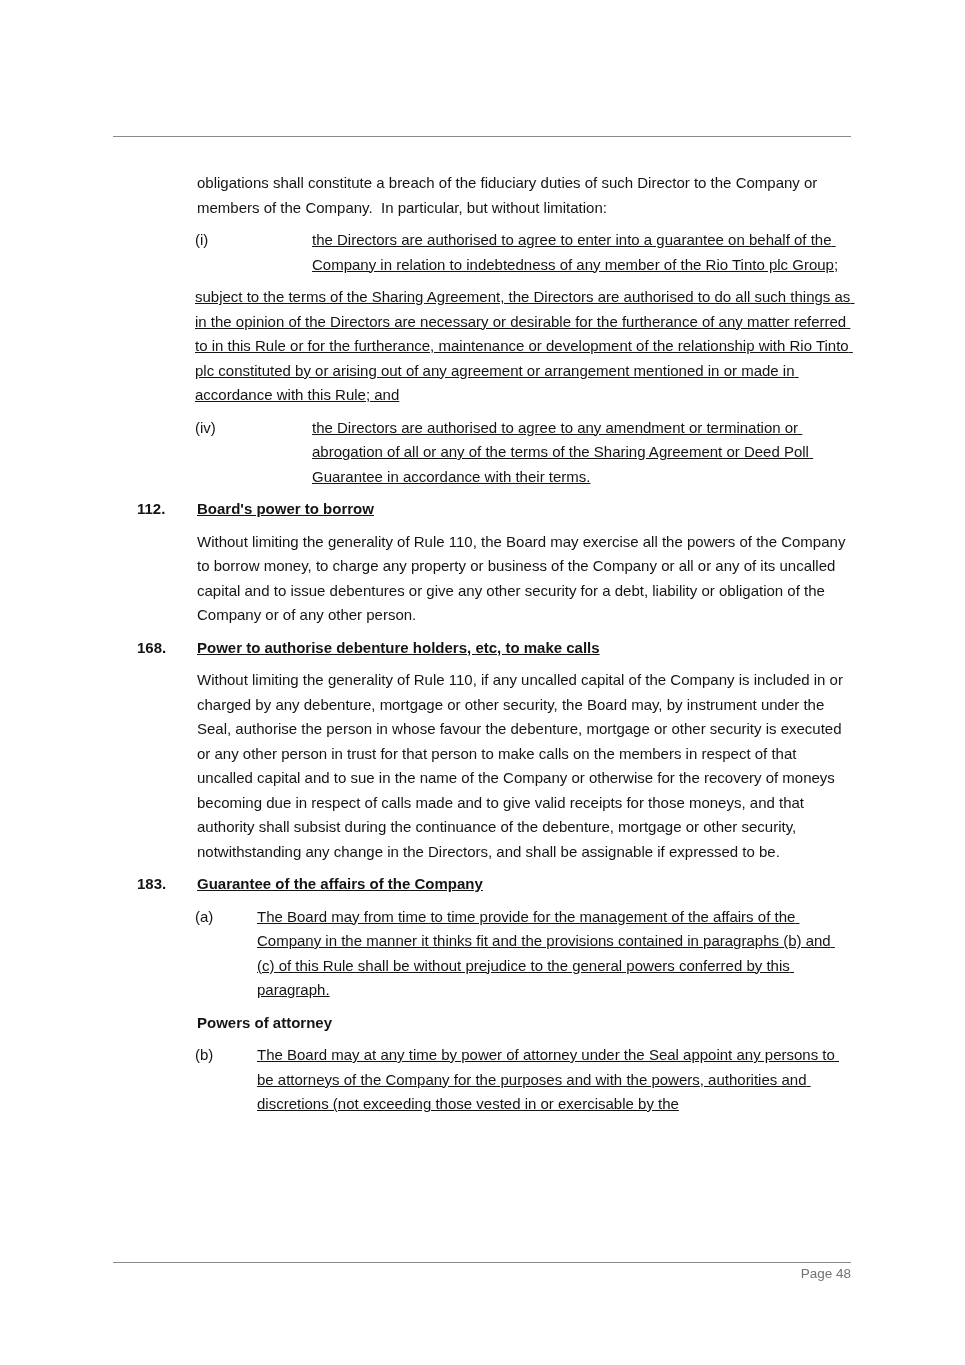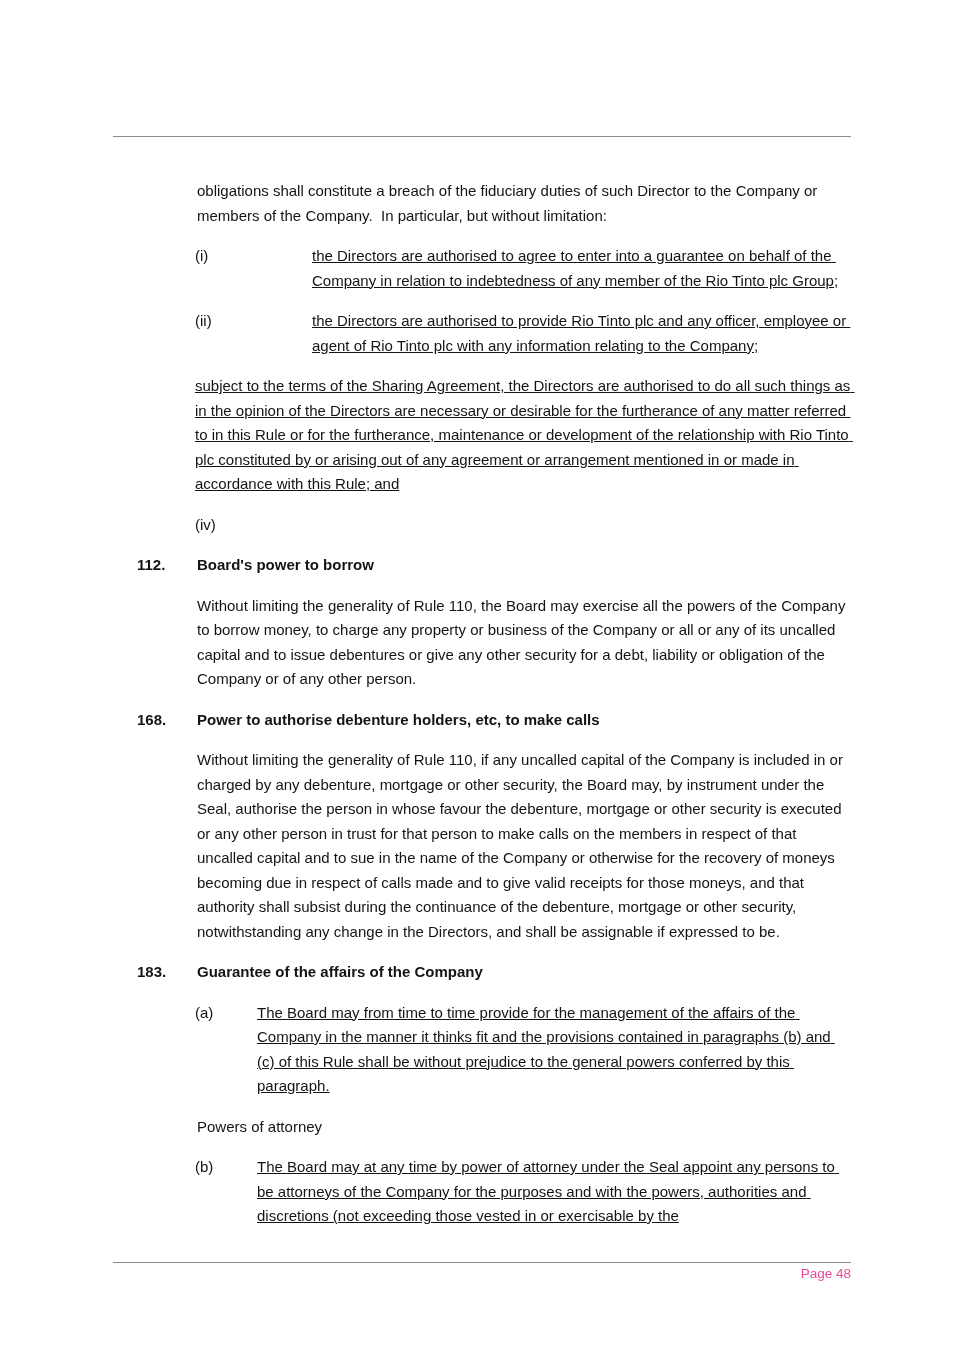--- a/index.html
+++ b/index.html
@@ -27,37 +27,38 @@
   }
   .hrule.top { top: 136px; }
   .hrule.bottom { top: 1262px; }
   .content {
     position: absolute;
     left: 137px;
     top: 163px;
     width: 714px;
   }
   .content p, .content .blk {
-    margin: 16px 0 7px 0;
+    margin: 8px 0 7px 0;
   }
   .txt { white-space: pre-wrap; }
   .body-para {
     margin-left: 60px !important;
   }
   .rule-heading {
     display: flex;
     font-weight: bold;
     align-items: center;
   }
   .rule-num {
     flex: none;
     width: 60px;
   }
   .rule-title {
     flex: 1;
+    text-decoration: underline;
   }
   .roman-item {
     display: flex;
     margin-left: 58px !important;
   }
   .roman-marker {
     flex: none;
     width: 117px;
   }
   .sub-item {
@@ -67,58 +68,55 @@
   .sub-marker {
     flex: none;
     width: 62px;
   }
   .item-text {
     flex: 1;
     text-decoration: underline;
   }
   .sub-heading {
     margin-left: 60px !important;
-    font-weight: normal;
+    font-weight: bold;
   }
   .page-label {
     position: absolute;
     top: 1266px;
     right: 114px;
     font-size: 13.5px;
     line-height: 16px;
-    color: #ec4899;
+    color: #737373;
   }
 </style>
 </head>
 <body>
 
 <div class="page">
 
   <div class="hrule top"></div>
 
   <div class="content">
 
     <p class="body-para txt">obligations shall constitute a breach of the fiduciary duties of such Director to the Company or members of the Company.  In particular, but without limitation:</p>
 
     <div class="blk roman-item">
       <span class="roman-marker">(i)</span>
       <span class="item-text txt">the Directors are authorised to agree to enter into a guarantee on behalf of the Company in relation to indebtedness of any member of the Rio Tinto plc Group;</span>
     </div>
 
-    <div class="blk roman-item">
-      <span class="roman-marker">(ii)</span>
-      <span class="item-text txt">the Directors are authorised to provide Rio Tinto plc and any officer, employee or agent of Rio Tinto plc with any information relating to the Company;</span>
-    </div>
 
     <div class="blk roman-item">
       <span class="item-text txt">subject to the terms of the Sharing Agreement, the Directors are authorised to do all such things as in the opinion of the Directors are necessary or desirable for the furtherance of any matter referred to in this Rule or for the furtherance, maintenance or development of the relationship with Rio Tinto plc constituted by or arising out of any agreement or arrangement mentioned in or made in accordance with this Rule; and</span>
     </div>
 
     <div class="blk roman-item">
       <span class="roman-marker">(iv)</span>
+      <span class="item-text txt">the Directors are authorised to agree to any amendment or termination or abrogation of all or any of the terms of the Sharing Agreement or Deed Poll Guarantee in accordance with their terms.</span>
     </div>
 
     <div class="blk rule-heading">
       <span class="rule-num">112.</span>
       <span class="rule-title">Board's power to borrow</span>
     </div>
 
     <p class="body-para txt">Without limiting the generality of Rule 110, the Board may exercise all the powers of the Company to borrow money, to charge any property or business of the Company or all or any of its uncalled capital and to issue debentures or give any other security for a debt, liability or obligation of the Company or of any other person.</p>
 
     <div class="blk rule-heading">

